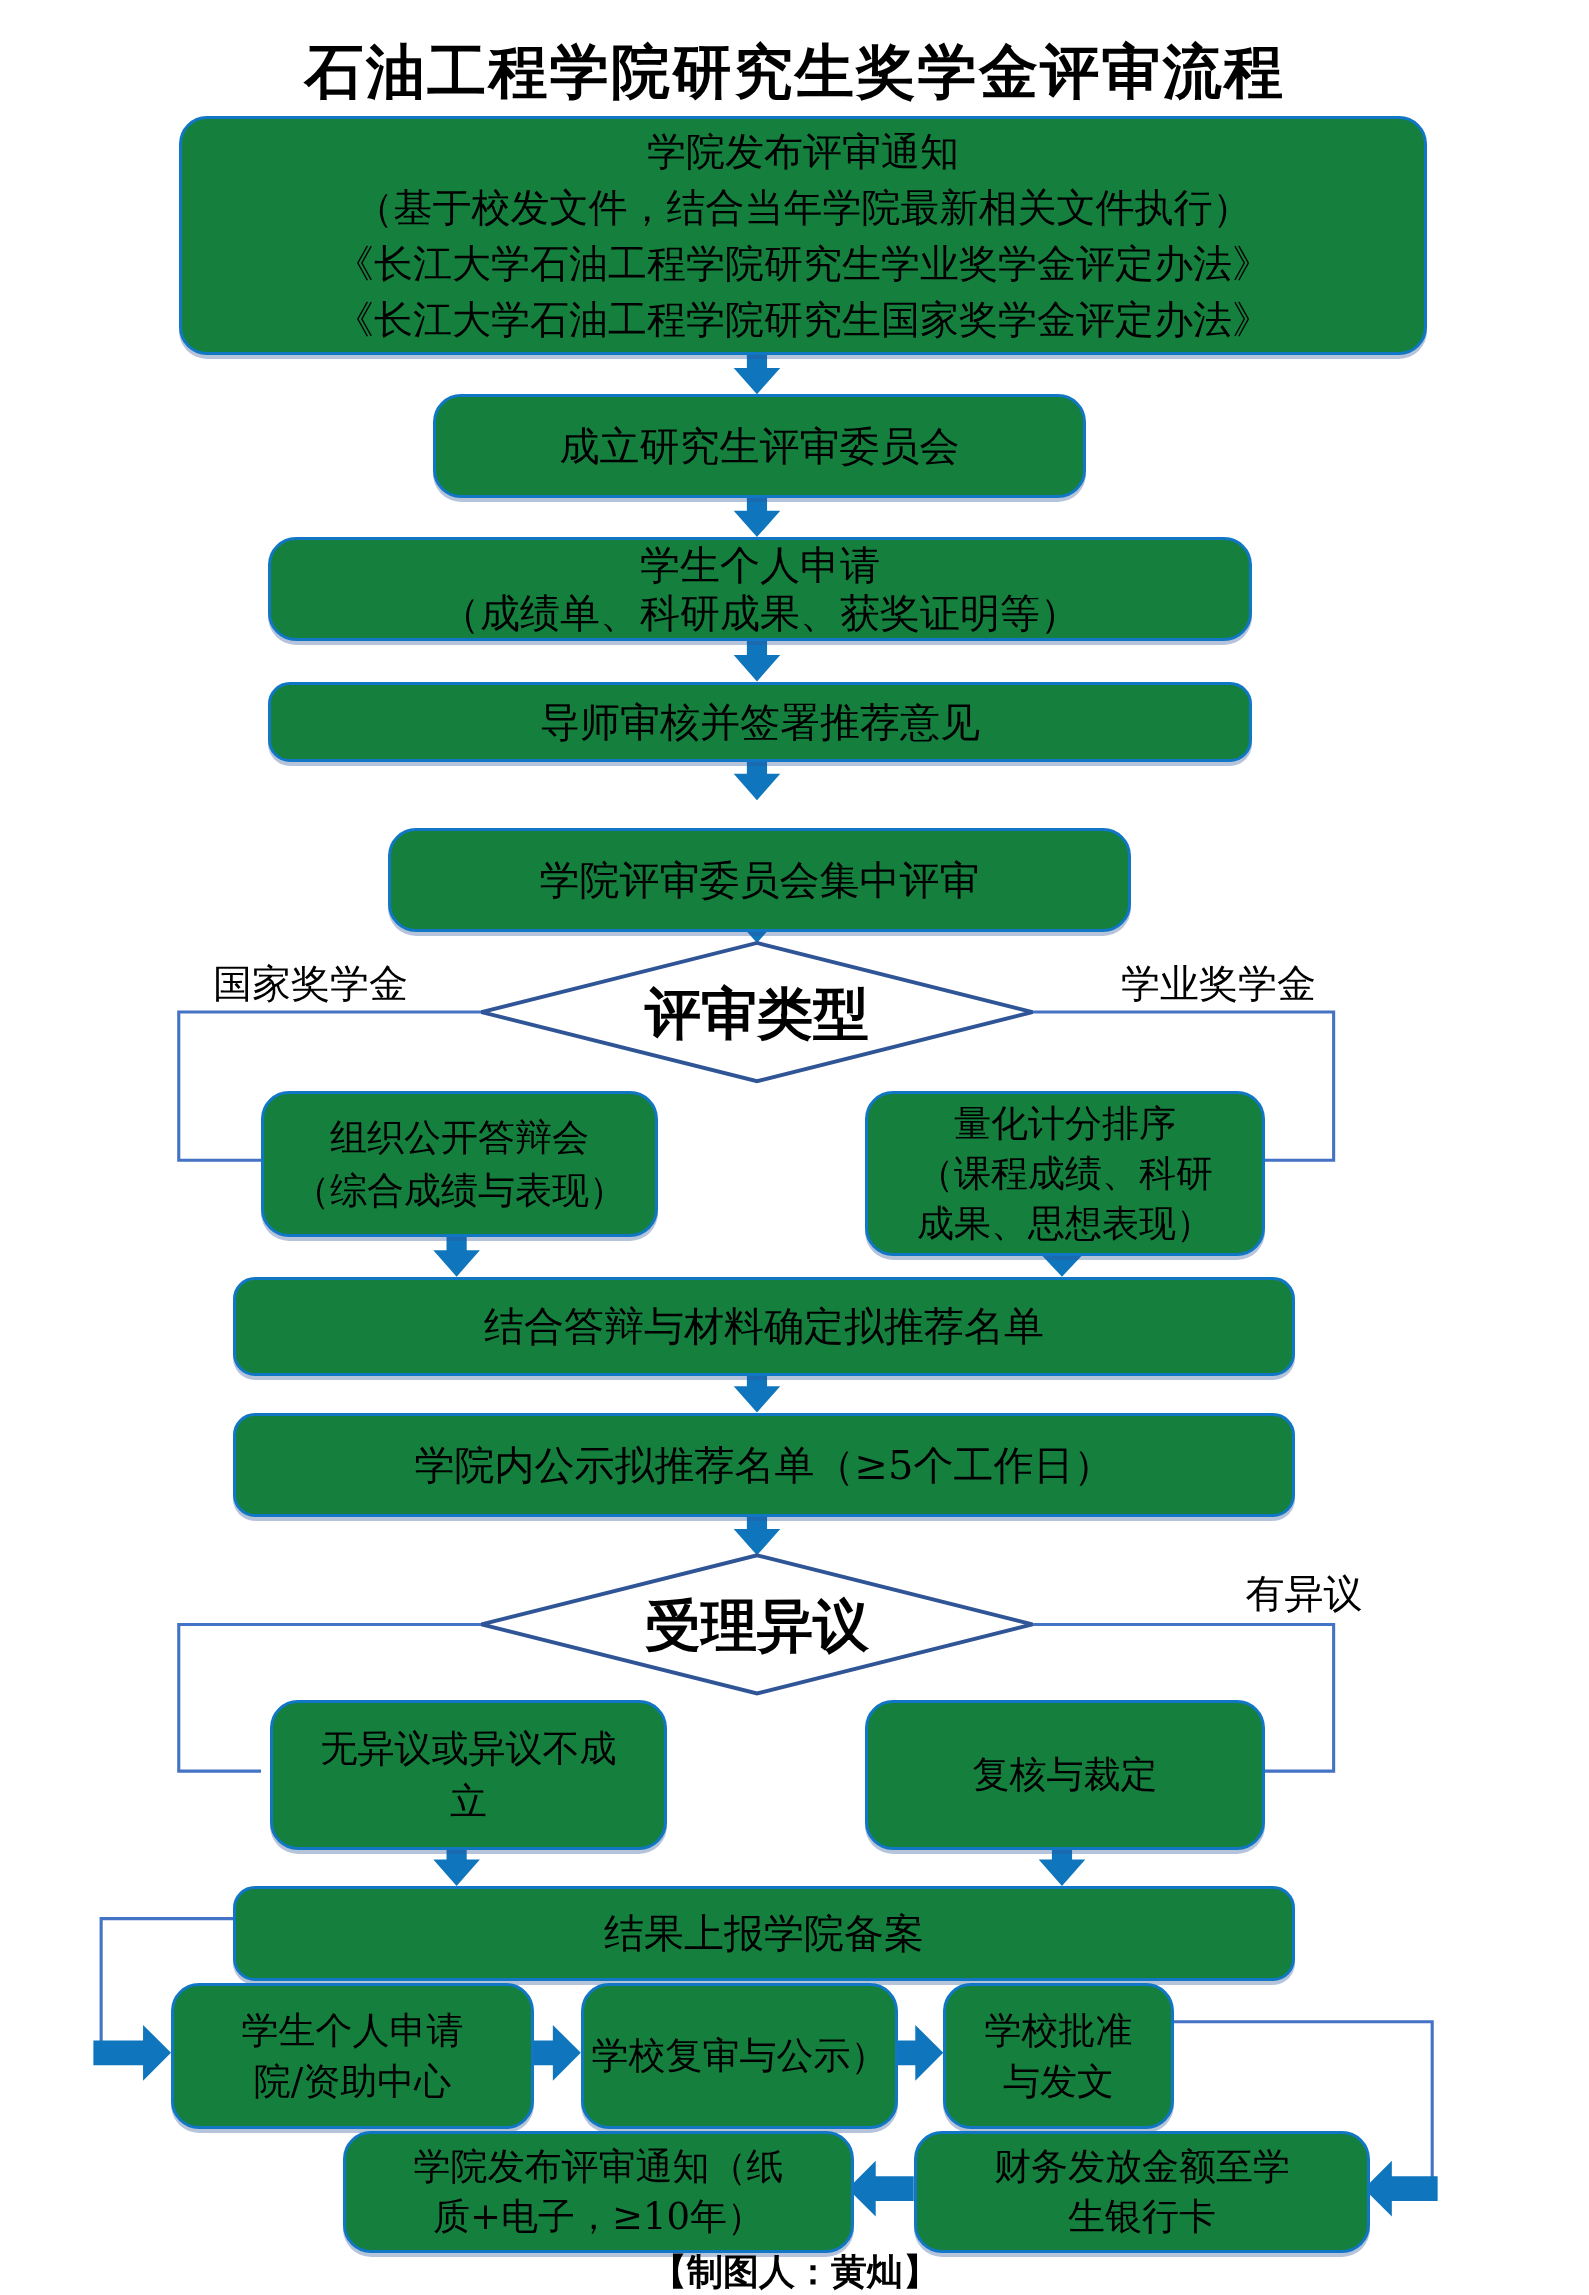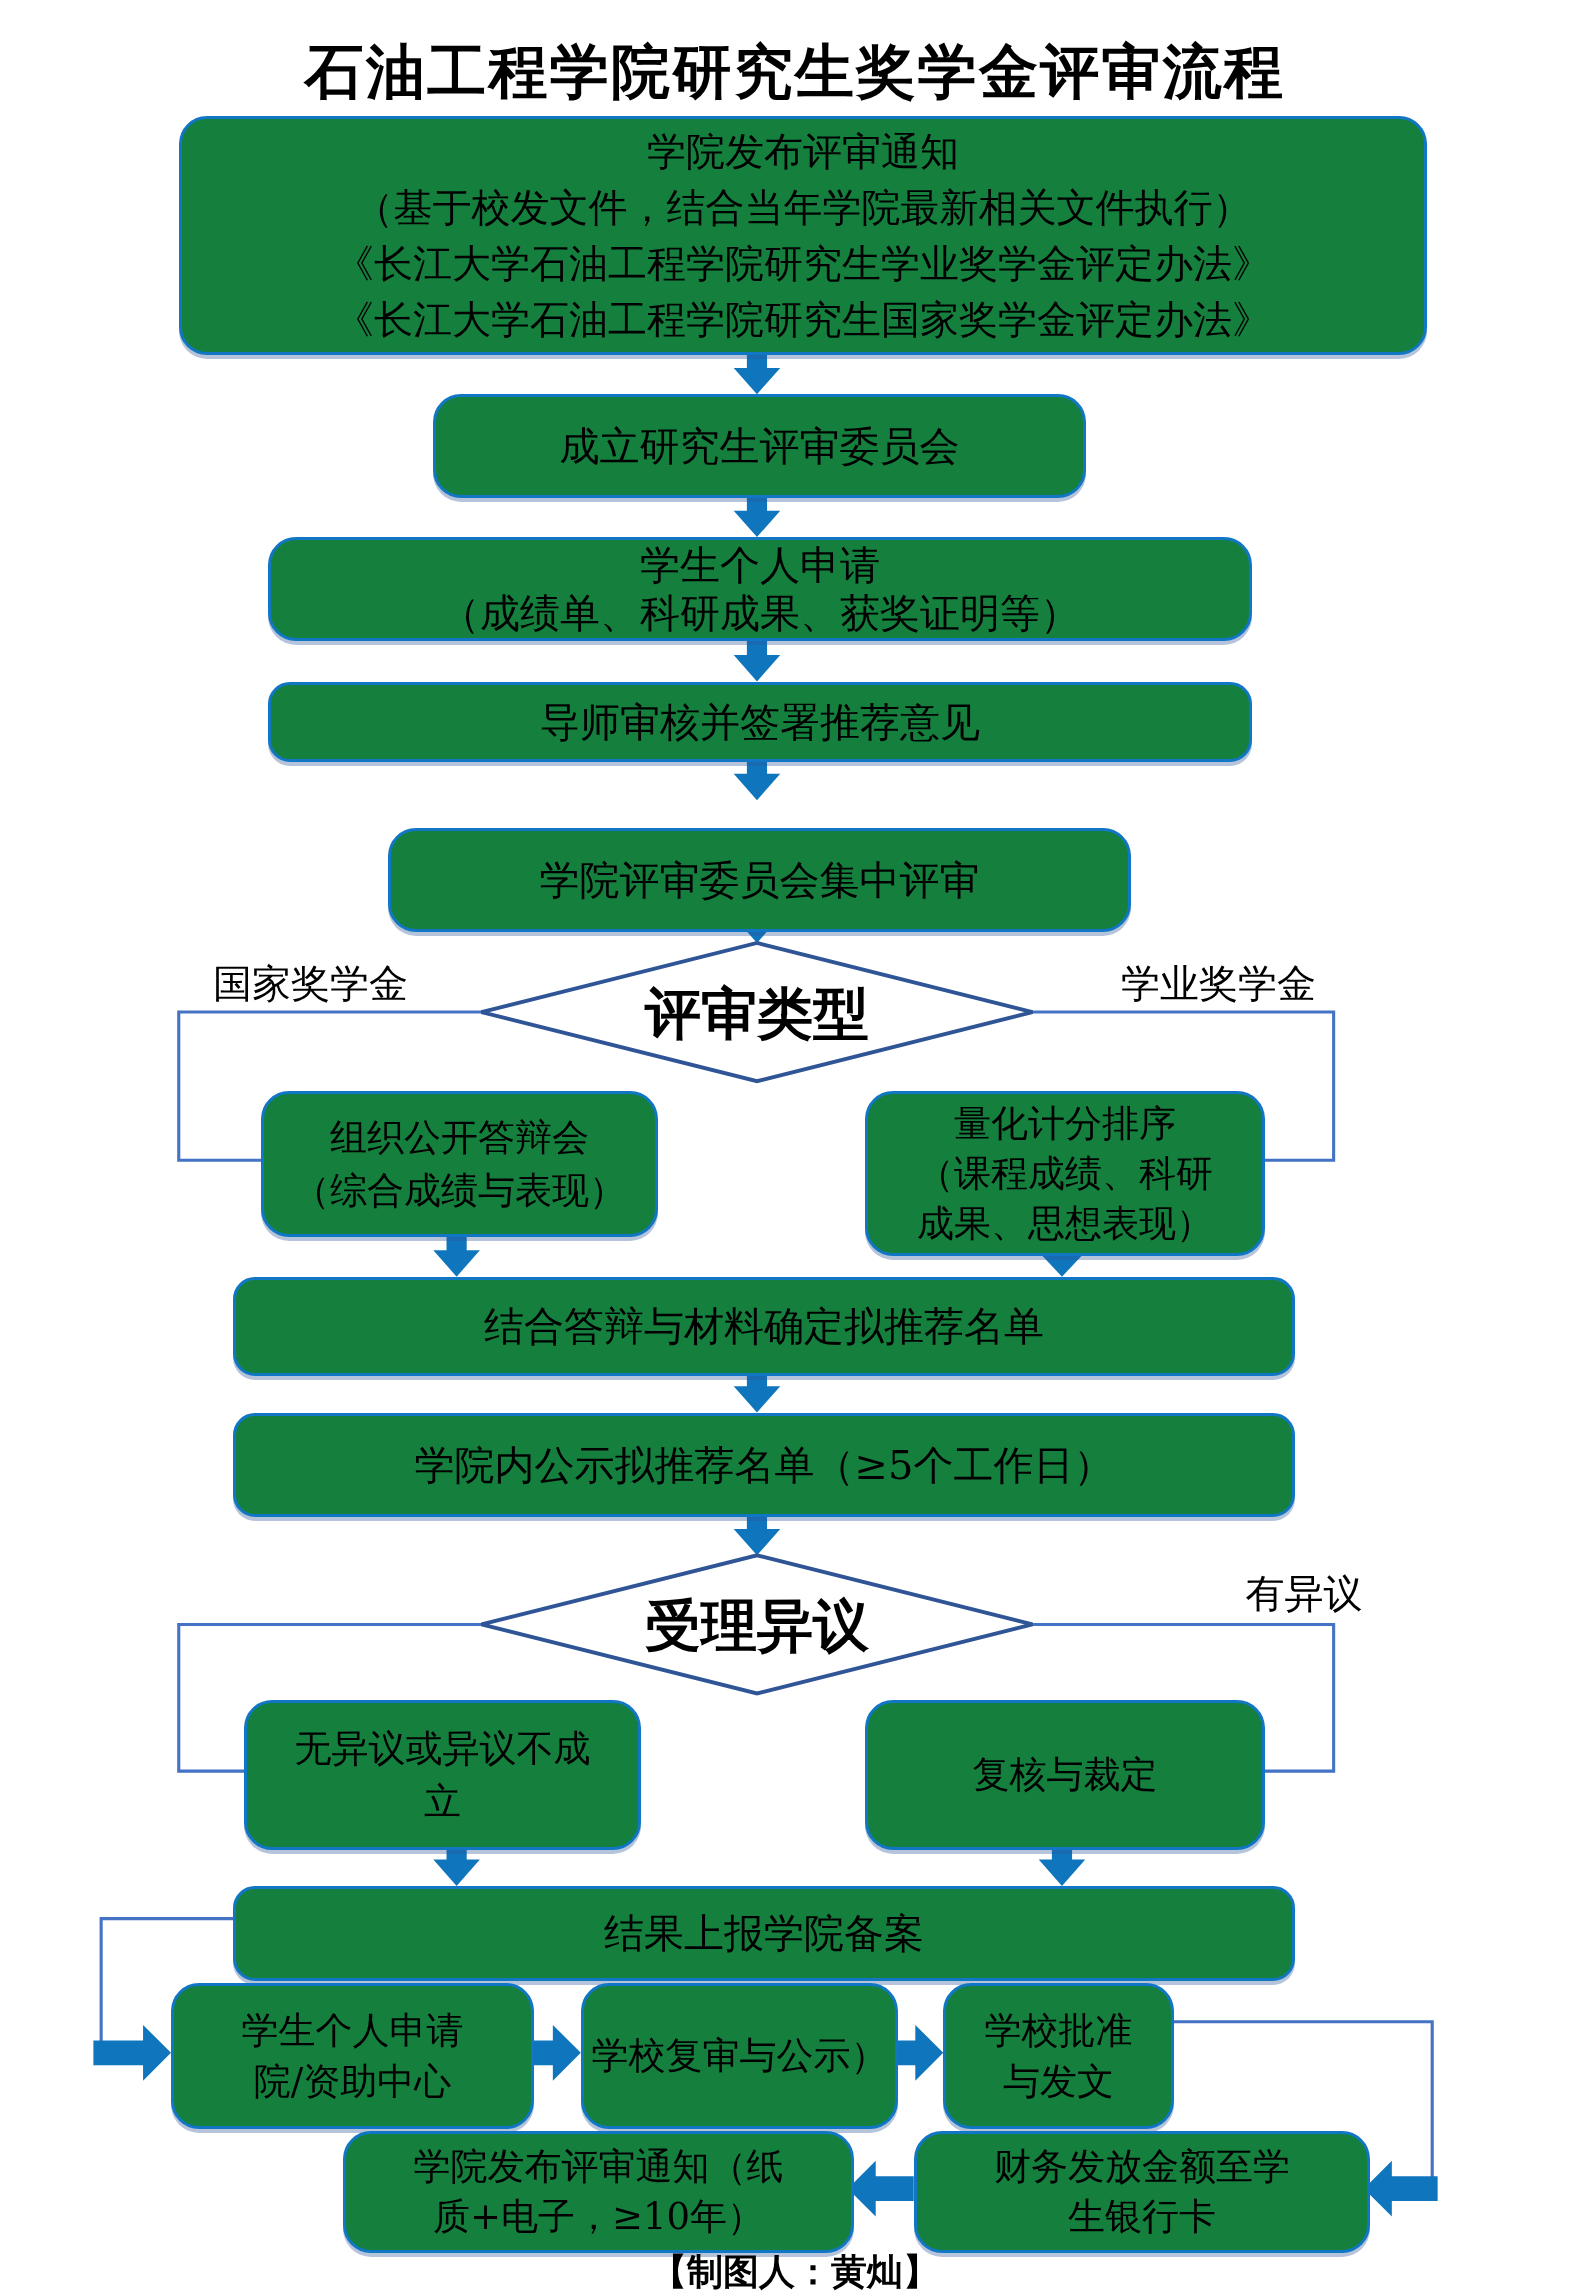--- a/index.html
+++ b/index.html
@@ -133,21 +133,21 @@
   <span>结合答辩与材料确定拟推荐名单</span>
 </div>
 
 <div class="box" style="left:233px;top:1413px;width:1056px;height:98px;font-size:40px;border-radius:22px;">
   <span>学院内公示拟推荐名单（≥5个工作日）</span>
 </div>
 
 <div class="diamond-label" style="left:524px;top:1592px;font-family:Liberation Serif, serif;">受理异议</div>
 <div class="edge-label" style="left:1211px;top:1571px;width:186px;">有异议</div>
 
-<div class="box" style="left:244px;top:1700px;width:391px;height:144px;font-size:37px;line-height:53px;justify-content:center;">
+<div class="box" style="left:270px;top:1700px;width:391px;height:144px;font-size:37px;line-height:53px;justify-content:center;">
   <span>无异议或异议不成</span>
   <span>立</span>
 </div>
 
 <div class="box" style="left:865px;top:1700px;width:394px;height:144px;font-size:37px;">
   <span>复核与裁定</span>
 </div>
 
 <div class="box" style="left:233px;top:1886px;width:1056px;height:89px;font-size:40px;border-radius:22px;">
   <span>结果上报学院备案</span>

